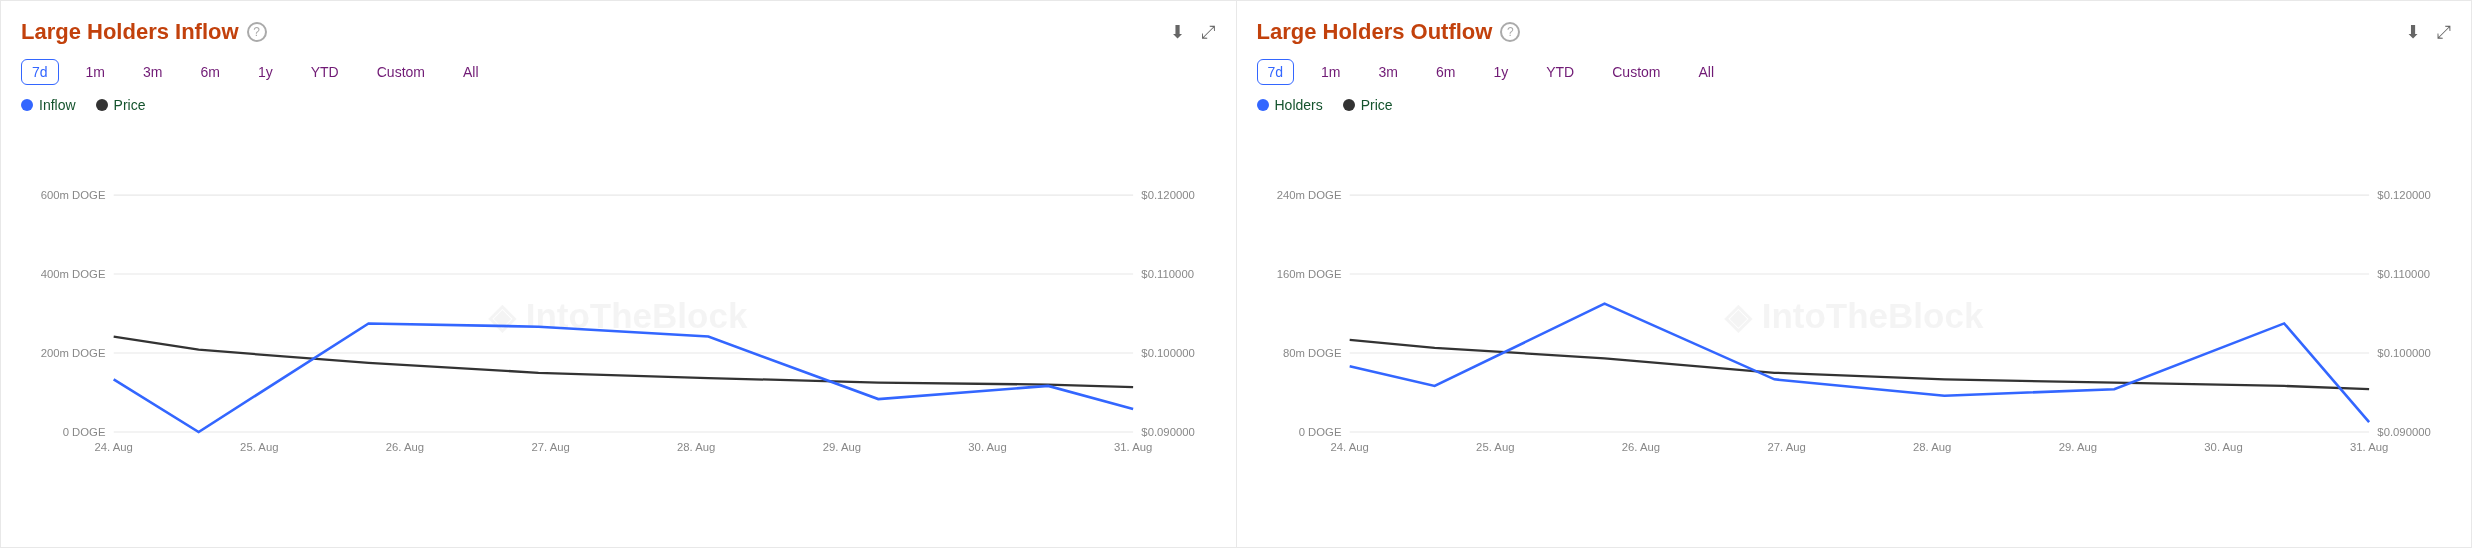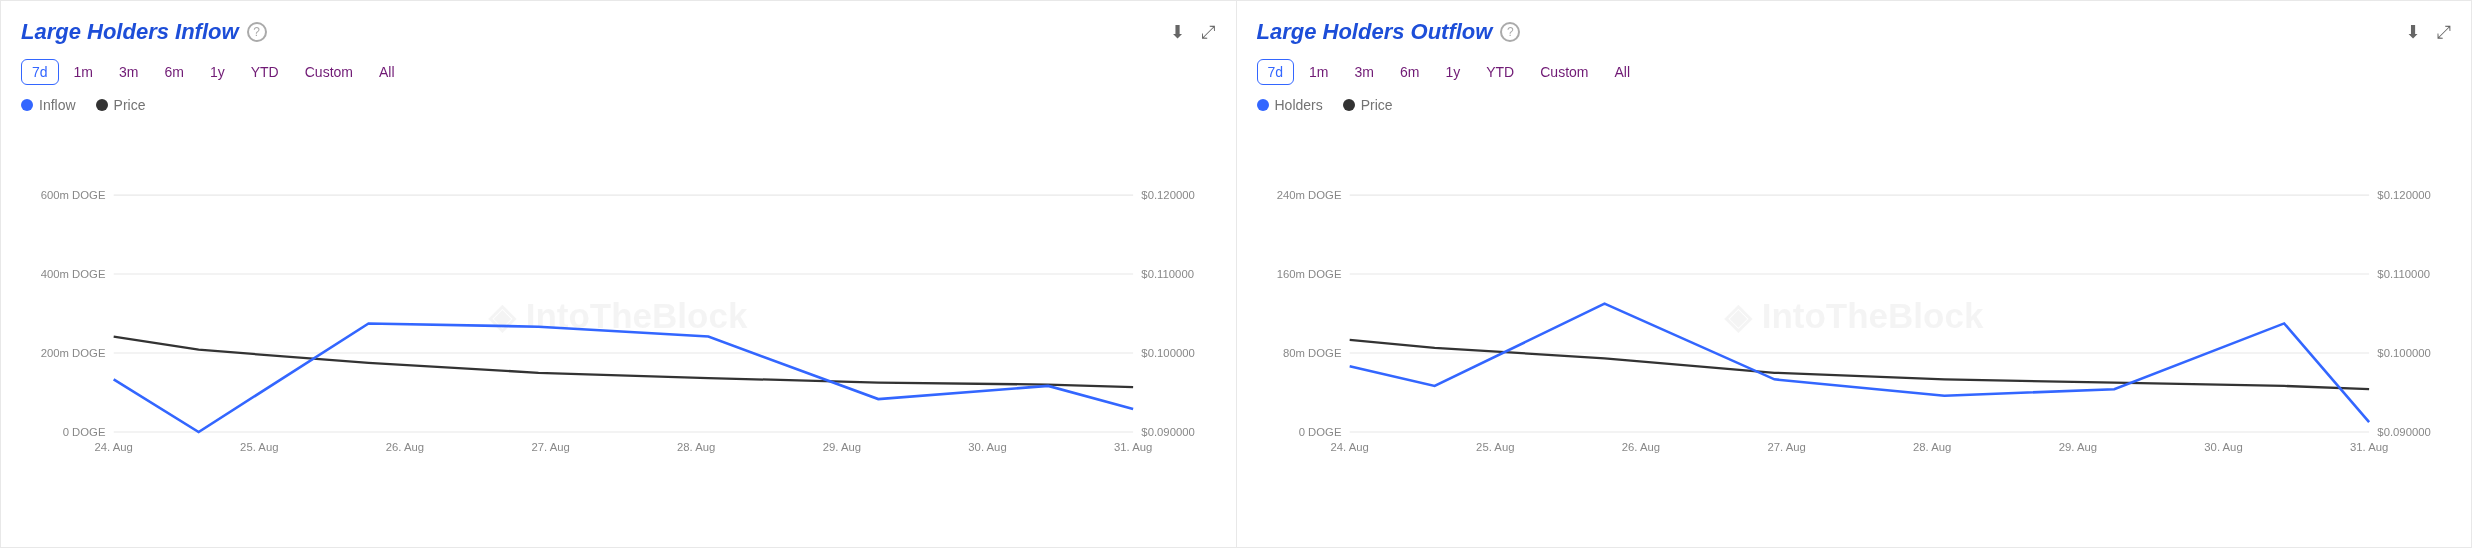--- a/index.html
+++ b/index.html
@@ -29,22 +29,21 @@
       margin-bottom: 14px;
     }
     .panel-title-row {
       display: flex;
       align-items: center;
       gap: 8px;
     }
     .panel-title {
       font-size: 22px;
       font-weight: 600;
-      color: #1d4ed8;
-      font-style: italic;
+      color: #c2410c;
     }
     .help-icon {
       width: 20px;
       height: 20px;
       border-radius: 50%;
       border: 2px solid #aaa;
       display: flex;
       align-items: center;
       justify-content: center;
       font-size: 12px;
@@ -56,21 +55,21 @@
       gap: 16px;
       align-items: center;
     }
     .action-icon {
       color: #666;
       cursor: pointer;
       font-size: 18px;
     }
     .time-filters {
       display: flex;
-      gap: 4px;
+      gap: 16px;
       margin-bottom: 12px;
       align-items: center;
     }
     .time-btn {
       padding: 4px 10px;
       border-radius: 6px;
       border: 1px solid transparent;
       font-size: 14px;
       cursor: pointer;
       color: #701a75;
@@ -85,21 +84,21 @@
       display: flex;
       gap: 20px;
       margin-bottom: 8px;
       align-items: center;
     }
     .legend-item {
       display: flex;
       align-items: center;
       gap: 6px;
       font-size: 14px;
-      color: #737373;
+      color: #14532d;
     }
     .legend-dot {
       width: 12px;
       height: 12px;
       border-radius: 50%;
     }
     .chart-area {
       flex: 1;
       position: relative;
     }

